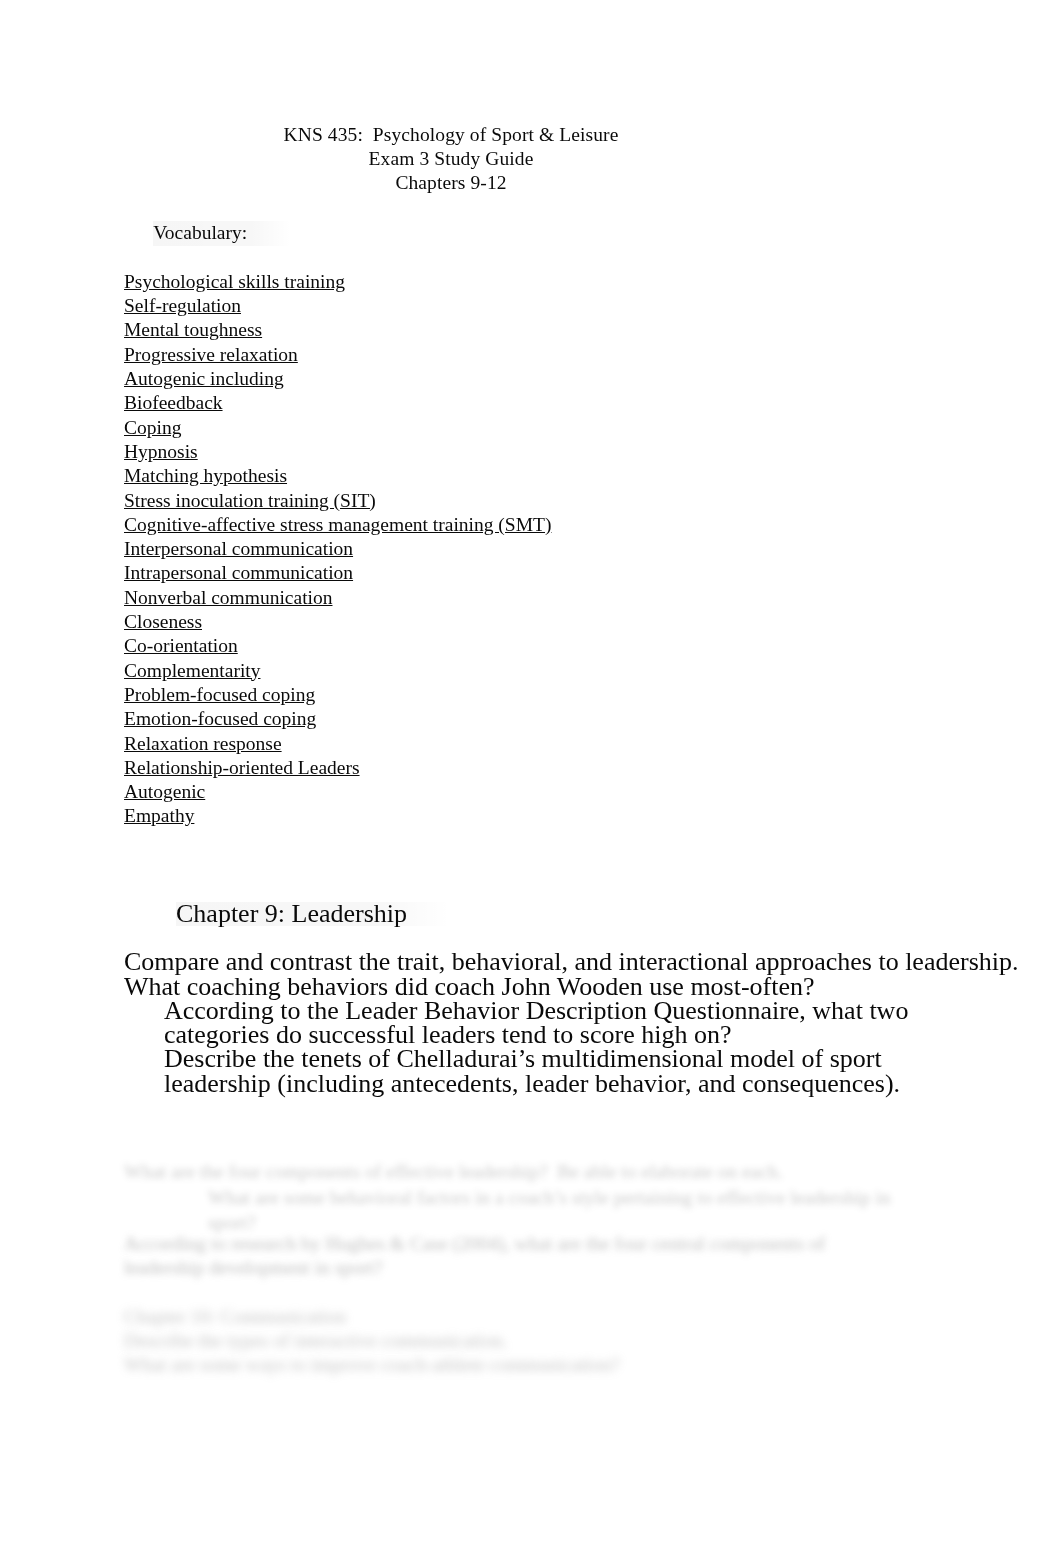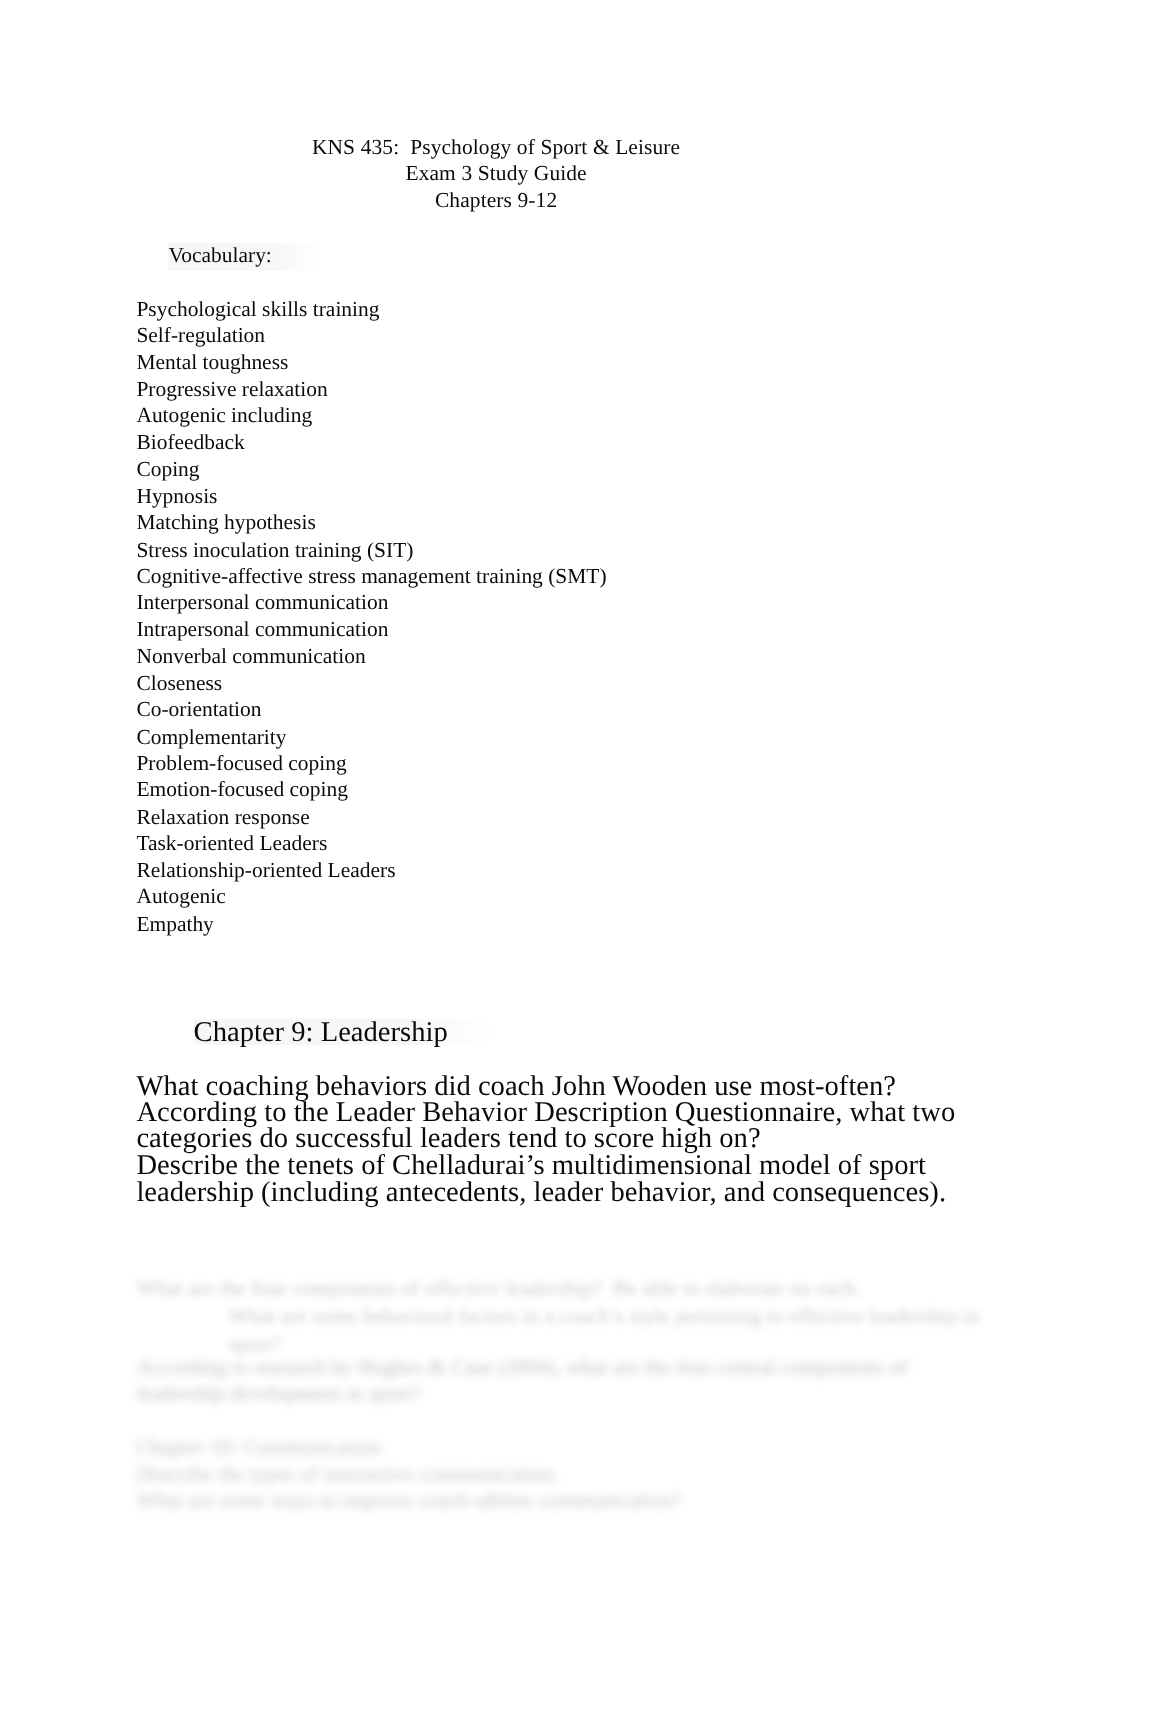--- a/index.html
+++ b/index.html
@@ -42,20 +42,21 @@
     position: absolute;
     left: 124px;
     top: 197px;
     width: 810px;
   }
 
   .vocab-list {
     margin: 0;
     padding: 0;
     list-style: none;
+    text-decoration: underline;
   }
   .vocab-item {
     font-size: 19.5px;
     line-height: 24.3px;
     white-space: pre;
   }
   
   .tinted {
     background: linear-gradient(to right,
         rgba(0,0,0,0.035) 0%,
@@ -66,21 +67,21 @@
     margin-right: -44px;
   }
 
   .spacer-2 { height: 48.6px; }
 
   .chapter-block { }
   .chapter-line {
     font-size: 26px;
     line-height: 24.3px;
   }
-  .chapter-line.wrap { white-space: normal; }
+  .chapter-line.wrap { white-space: normal; margin-left: 40px; }
   .chapter-line.nowrap { white-space: pre; }
 
   
   .faded-region {
     position: absolute;
     left: 124px;
     width: 830px;
   }
 
   .ghost-line {
@@ -144,32 +145,32 @@
       <li class="vocab-item">Cognitive-affective stress management training (SMT)</li>
       <li class="vocab-item">Interpersonal communication</li>
       <li class="vocab-item">Intrapersonal communication</li>
       <li class="vocab-item">Nonverbal communication</li>
       <li class="vocab-item">Closeness</li>
       <li class="vocab-item">Co-orientation</li>
       <li class="vocab-item">Complementarity</li>
       <li class="vocab-item">Problem-focused coping</li>
       <li class="vocab-item">Emotion-focused coping</li>
       <li class="vocab-item">Relaxation response</li>
-      <li class="vocab-item">Task-oriented Leaders</li>
       <li class="vocab-item">Relationship-oriented Leaders</li>
       <li class="vocab-item">Autogenic</li>
       <li class="vocab-item">Empathy</li>
     </ul>
 
     <div class="spacer-2"></div>
 
     <div class="chapter-block">
       <div class="chapter-line nowrap">
         <span class="tinted">Chapter 9: Leadership</span>
       </div>
+      <div class="chapter-line nowrap">Compare and contrast the trait, behavioral, and interactional approaches to leadership.</div>
       <div class="chapter-line nowrap">What coaching behaviors did coach John Wooden use most-often?</div>
       <div class="chapter-line wrap">According to the Leader Behavior Description Questionnaire, what two categories do successful leaders tend to score high on?</div>
       <div class="chapter-line wrap">Describe the tenets of Chelladurai’s multidimensional model of sport leadership (including antecedents, leader behavior, and consequences).</div>
     </div>
 
   </div>
 
   <div class="faded-region">
 
     <div class="ghost-line blur-xs" style="top:1007px; left:300px; width:620px;">&nbsp;</div>

